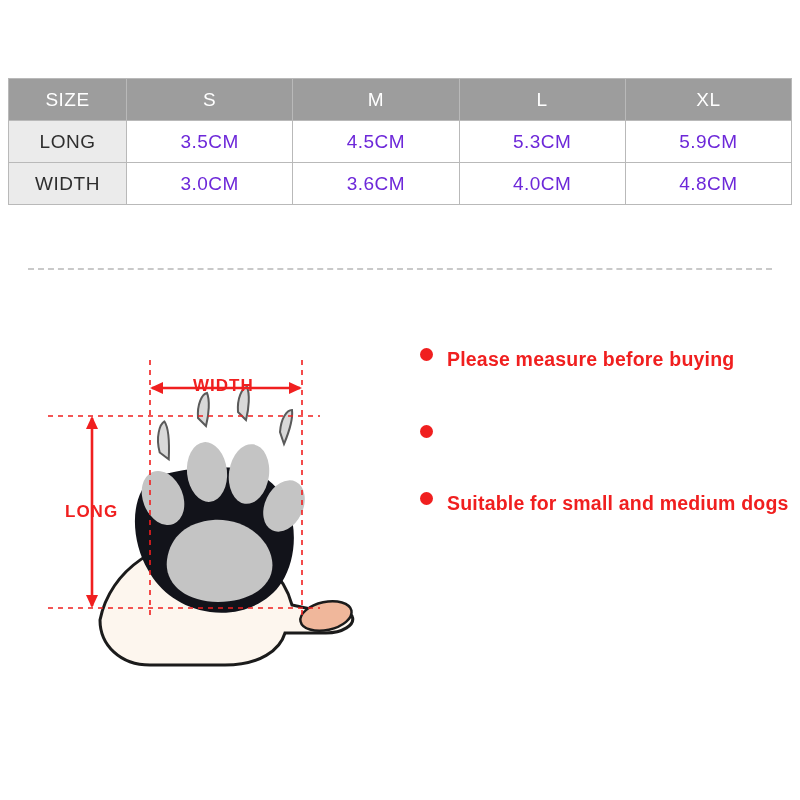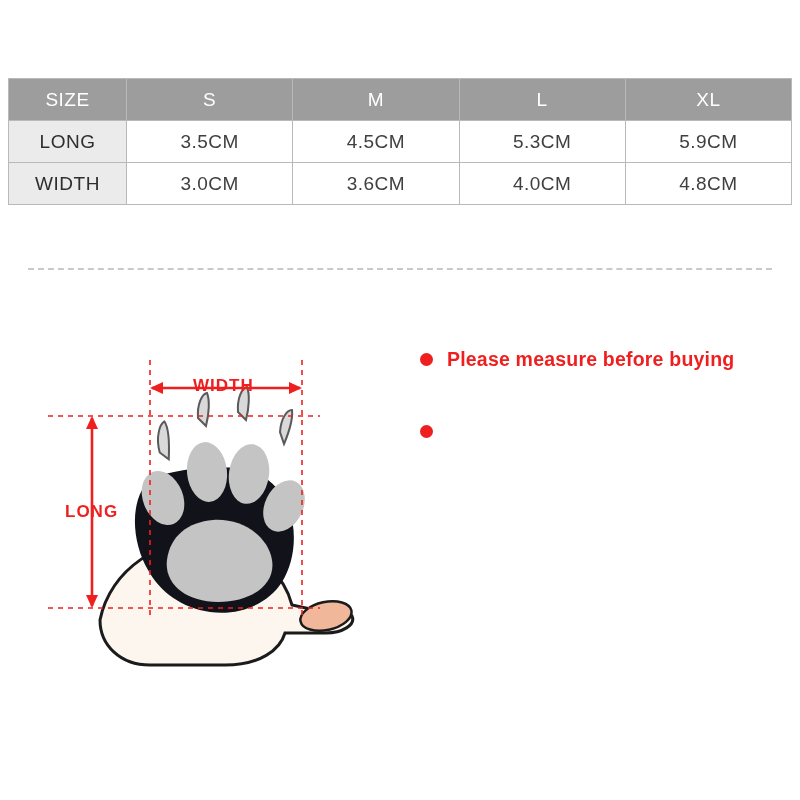--- a/index.html
+++ b/index.html
@@ -25,21 +25,21 @@
   table.size-table {
     border-collapse: collapse;
     width: 100%;
     table-layout: fixed;
     padding-left: 16px;
   }
   table.size-table td {
     border: 1px solid #b9b9b9;
     text-align: center;
     font-size: 19px;
-    color: #404040;
+    color: #6d28d9;
     letter-spacing: 0.5px;
     font-family: "Liberation Sans", sans-serif;
   }
   table.size-table tr { height: 42px; }
   .hdr-cell {
     background: #9d9d9d;
     color: #ffffff !important;
     font-size: 19px;
     letter-spacing: 1px;
   }
@@ -78,21 +78,21 @@
   }
 
   .bullets {
     position: absolute;
     left: 420px;
     top: 58px;
     width: 370px;
   }
   .bullet-row {
     display: flex;
-    align-items: center;
+    align-items: flex-start;
     margin-bottom: 54px;
   }
   .bullet-dot {
     width: 13px;
     height: 13px;
     border-radius: 50%;
     background: #f01f1f;
     margin-right: 14px;
     flex: none;
   }
@@ -201,15 +201,19 @@
   </div>
 
   <div class="bullets">
     <div class="bullet-row">
       <span class="bullet-dot"></span>
       <span class="bullet-text">Please measure before buying</span>
     </div>
     <div class="bullet-row">
       <span class="bullet-dot"></span>
     </div>
+    <div class="bullet-row">
+      <span class="bullet-dot"></span>
+      <span class="bullet-text">Suitable for small and medium dogs</span>
+    </div>
   </div>
 
 </div>
 
 </body></html>

